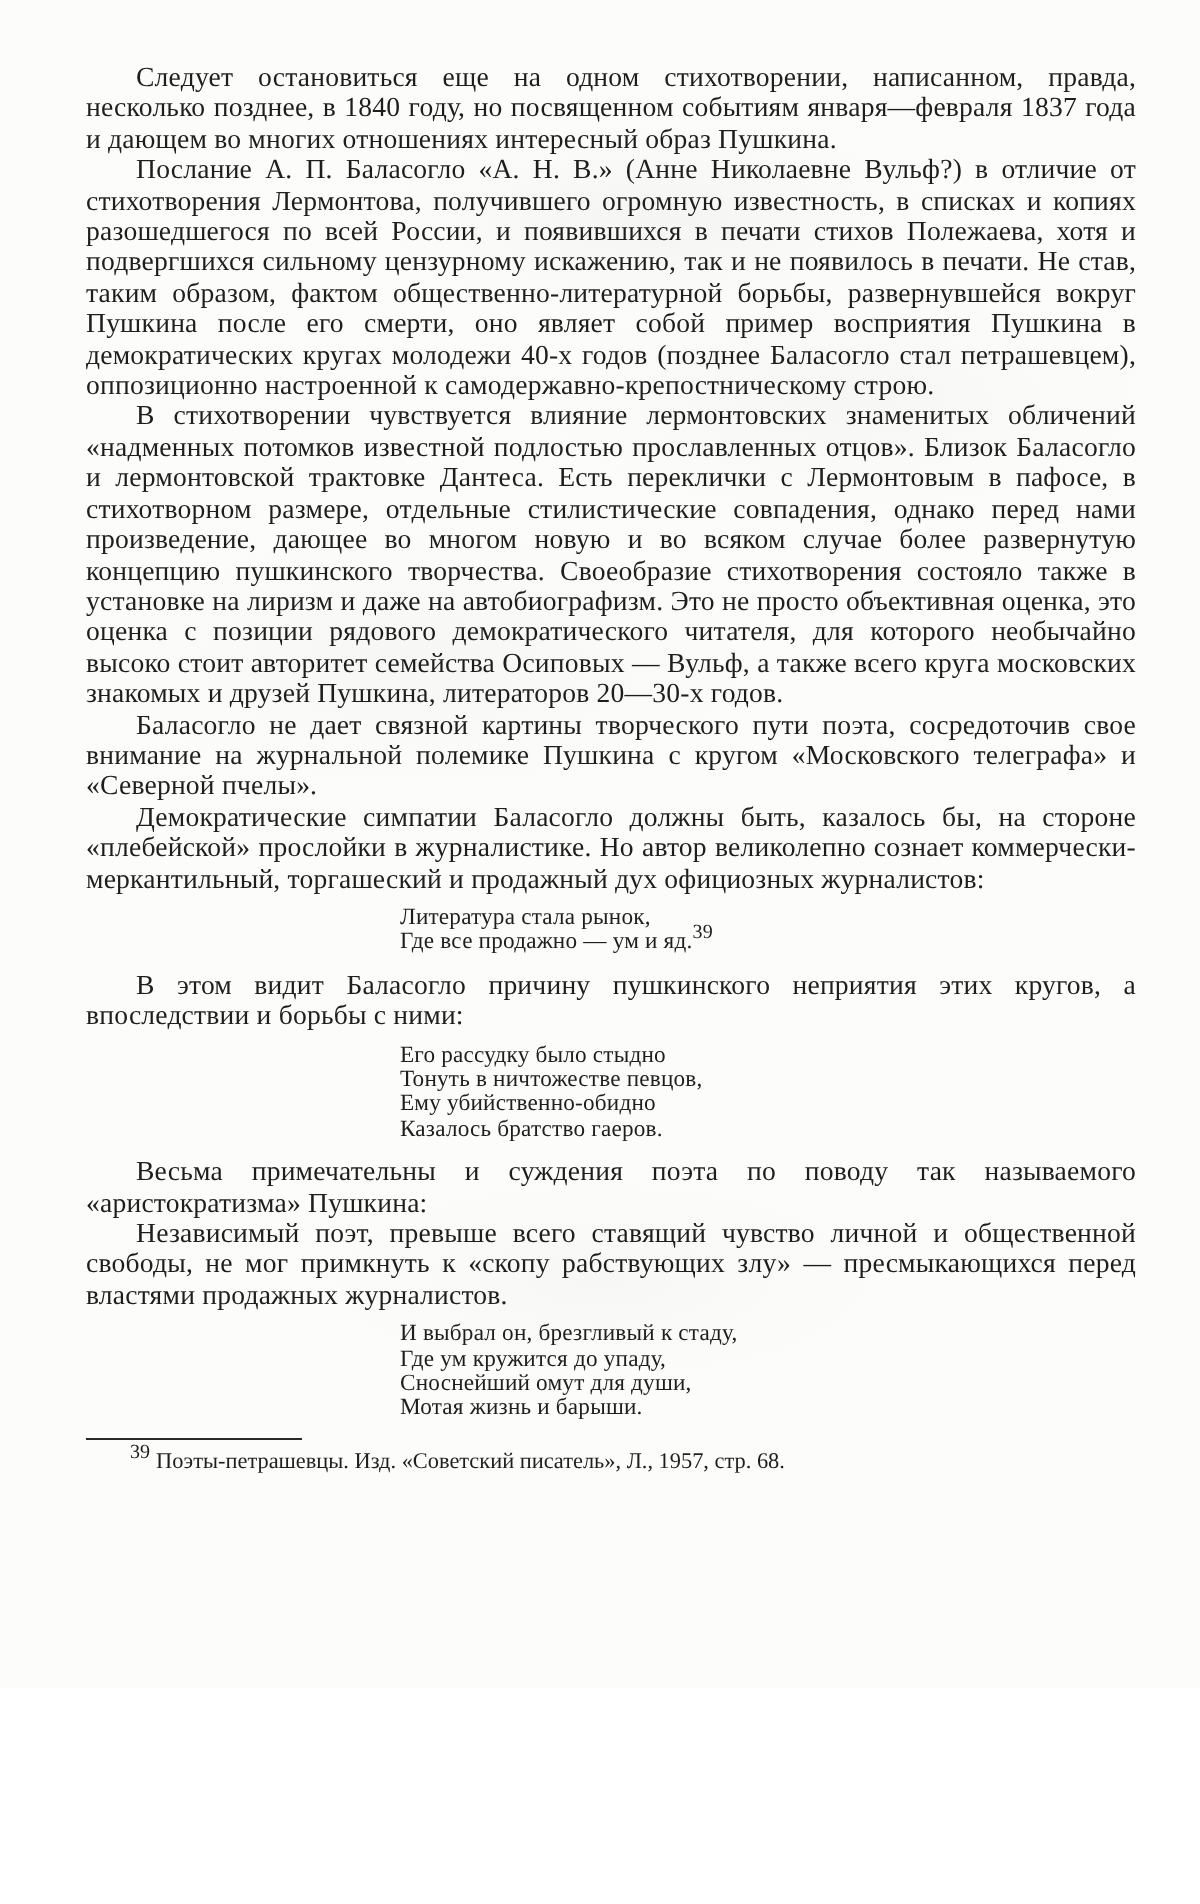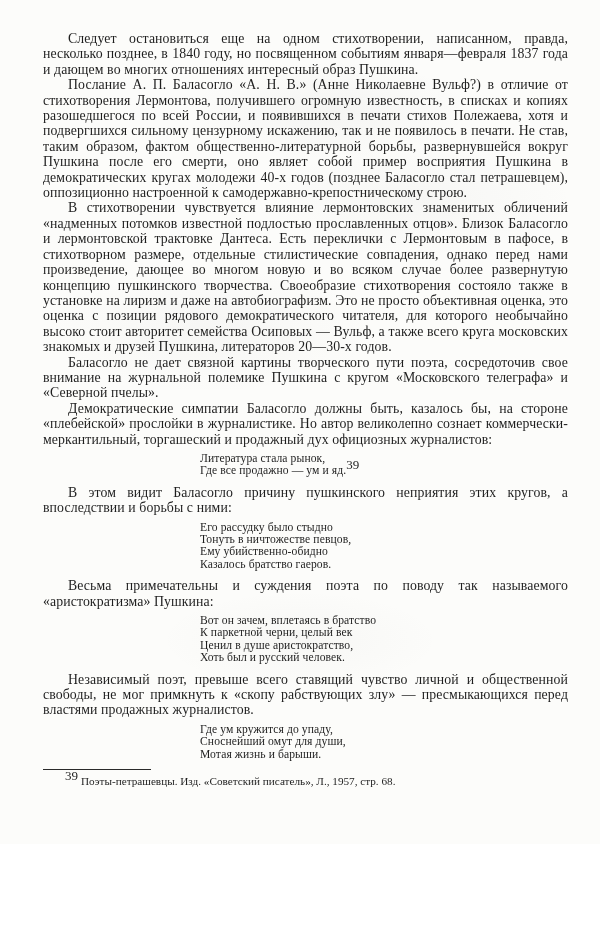--- a/index.html
+++ b/index.html
@@ -33,21 +33,21 @@
     letter-spacing: 0.1px;
   }
   .verse {
     margin: 6px 0 7px 157px;
     font-size: 11.6px;
     line-height: 12.4px;
     letter-spacing: 0.1px;
   }
   .verse-line { white-space: nowrap; }
   .fn-ref {
-    font-size: 13px;
+    font-size: 10px;
     vertical-align: super;
     line-height: 0;
   }
   .footnote-sep {
     width: 108px;
     height: 0;
     border-top: 1.6px solid #2a2a2a;
     margin: 8px 0 5px 0;
   }
   .footnote {
@@ -97,30 +97,25 @@
 
     <div class="verse">
       <div class="verse-line">Его рассудку было стыдно</div>
       <div class="verse-line">Тонуть в ничтожестве певцов,</div>
       <div class="verse-line">Ему убийственно-обидно</div>
       <div class="verse-line">Казалось братство гаеров.</div>
     </div>
 
     <p class="body-par">Весьма примечательны и суждения поэта по поводу так называемого «аристократизма» Пушкина:</p>
 
-    <div class="verse">
-      <div class="verse-line">Вот он зачем, вплетаясь в братство</div>
-      <div class="verse-line">К паркетной черни, целый век</div>
-      <div class="verse-line">Ценил в душе аристократство,</div>
-      <div class="verse-line">Хоть был и русский человек.</div>
-    </div>
 
     <p class="body-par">Независимый поэт, превыше всего ставящий чувство личной и общественной свободы, не мог примкнуть к «скопу рабствующих злу» — пресмыкающихся перед властями продажных журналистов.</p>
 
     <div class="verse">
+      <div class="verse-line">И выбрал он, брезгливый к стаду,</div>
       <div class="verse-line">Где ум кружится до упаду,</div>
       <div class="verse-line">Сноснейший омут для души,</div>
       <div class="verse-line">Мотая жизнь и барыши.</div>
     </div>
 
     <div class="footnote-sep"></div>
 
     <div class="footnote">
       <span class="fn-ref">39</span><span>Поэты-петрашевцы. Изд. «Советский писатель», Л., 1957, стр. 68.</span>
     </div>

